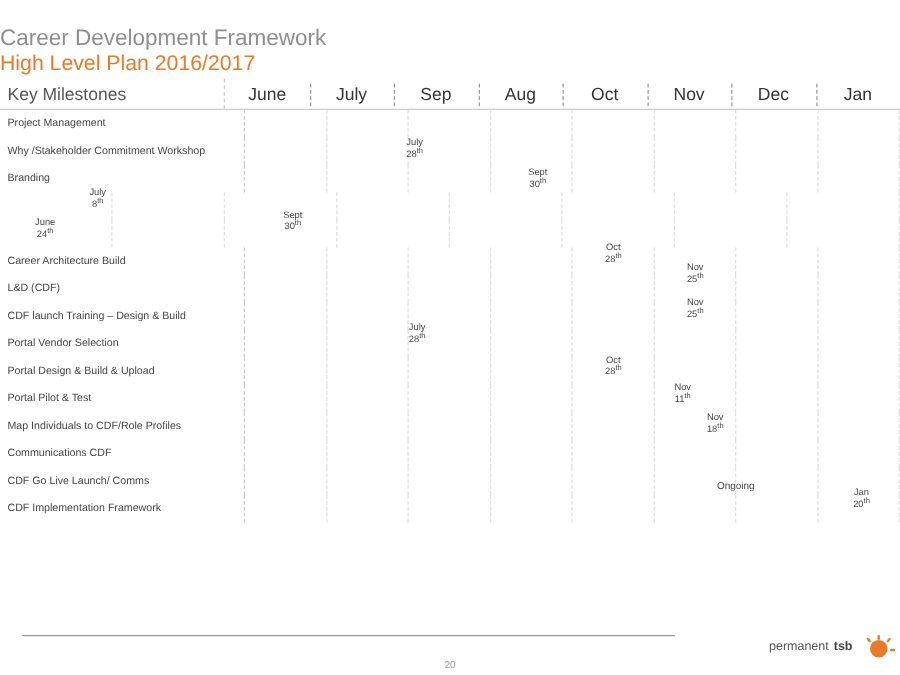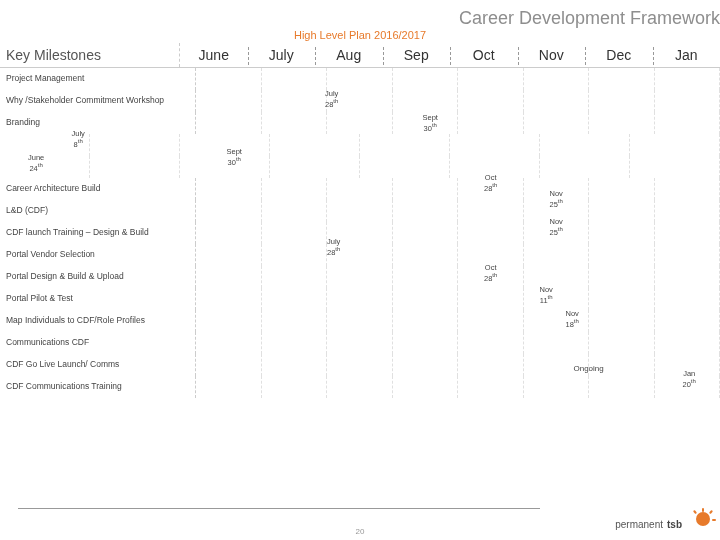--- a/index.html
+++ b/index.html
@@ -1,56 +1,56 @@
 <!DOCTYPE html>
 <html><head>
 <meta charset="utf-8">
 <style>
   * { margin: 0; padding: 0; box-sizing: border-box; }
   html, body { width: 720px; height: 540px; font-family: Arial, sans-serif; background: #fff; color: #333; overflow: hidden; }
   .page { width: 720px; height: 540px; position: relative; }
-  .title { text-align: right; font-size: 18px; color: #8e8e8e; font-weight: 400; padding-top: 8px; }
-  .subtitle { text-align: center; font-size: 11px; color: #e77a2b; padding-bottom: 2px; }
+  .title { text-align: left; font-size: 18px; color: #8e8e8e; font-weight: 400; padding-top: 20px; }
+  .subtitle { text-align: left; font-size: 17px; color: #e77a2b; padding-bottom: 2px; }
   .header-row { display: flex; align-items: flex-start; border-bottom: 1px solid #ccc; }
   .key-label { width: 180px; padding: 4px 6px; font-size: 14px; color: #555; font-weight: 400; border-right: 1px dashed #ccc; }
   .months { flex: 1; display: flex; }
   .month { flex: 1; text-align: center; font-size: 14px; color: #333; padding: 4px 0; position: relative; }
   .month + .month::before { content: ""; position: absolute; left: 0; top: 4px; bottom: 2px; border-left: 1px dashed #999; }
   .grid { position: relative; }
   .row { display: flex; align-items: stretch; min-height: 22px; }
   .row-label { width: 196px; font-size: 8.5px; color: #444; padding: 5px 6px; border-right: 1px dashed #ccc; }
   .row-cells { flex: 1; display: flex; position: relative; }
   .cell { flex: 1; border-right: 1px dashed #e0e0e0; position: relative; }
   .date-badge { position: absolute; font-size: 7.5px; line-height: 1.1; color: #444; text-align: center; background: transparent; white-space: nowrap; }
   .date-badge .ord { font-size: 6px; vertical-align: super; }
   .ongoing { position: absolute; font-size: 8px; color: #444; margin-top: 30px; }
   .footer { position: absolute; bottom: 6px; left: 0; right: 0; height: 30px; }
   .footer-line { position: absolute; left: 18px; right: 180px; top: 4px; border-top: 1px solid #999; }
   .page-num { position: absolute; left: 50%; transform: translateX(-50%); bottom: -2px; font-size: 8px; color: #999; }
-  .brand { position: absolute; right: 10px; bottom: 4px; display: flex; align-items: flex-end; gap: 4px; }
+  .brand { position: absolute; right: 10px; bottom: 4px; display: flex; align-items: flex-start; gap: 4px; }
   .brand-text { font-size: 10px; color: #555; }
   .brand-b { font-weight: bold; color: #444; }
   .brand-icon { width: 24px; height: 18px; position: relative; }
   .sun { width: 14px; height: 14px; border-radius: 50%; background: #e77a2b; position: absolute; top: 0; right: 0; }
   .ray { position: absolute; width: 2px; height: 4px; background: #e77a2b; border-radius: 1px; }
 </style>
 </head>
 <body>
 <div class="page">
 
 <div class="title">Career Development Framework</div>
 <div class="subtitle">High Level Plan 2016/2017</div>
 
 <div class="header-row">
   <div class="key-label">Key Milestones</div>
   <div class="months" id="months">
         <div class="month">June</div>
         <div class="month">July</div>
+        <div class="month">Sep</div>
         <div class="month">Aug</div>
-        <div class="month">Sep</div>
         <div class="month">Oct</div>
         <div class="month">Nov</div>
         <div class="month">Dec</div>
         <div class="month">Jan</div>
       </div>
 </div>
 
 <div class="grid" id="grid">
       <div class="row">
         <div class="row-label">Project Management</div>
@@ -275,21 +275,21 @@
           <div class="cell"></div>
           <div class="cell"></div>
           <div class="cell"></div>
           <div class="cell"></div>
           <div class="cell"></div>
           <div class="cell"></div>
           <div class="cell"></div>
         </div>
       </div>
       <div class="row">
-        <div class="row-label">CDF Communications Training</div>
+        <div class="row-label">CDF Implementation Framework</div>
         <div class="row-cells">
           <div class="cell"></div>
           <div class="cell"></div>
           <div class="cell"></div>
           <div class="cell"></div>
           <div class="cell"></div>
           <div class="cell"></div>
           <div class="cell"></div>
           <div class="cell"></div>
           <div class="date-badge" style="left: 486.5px; top: -6px;">

